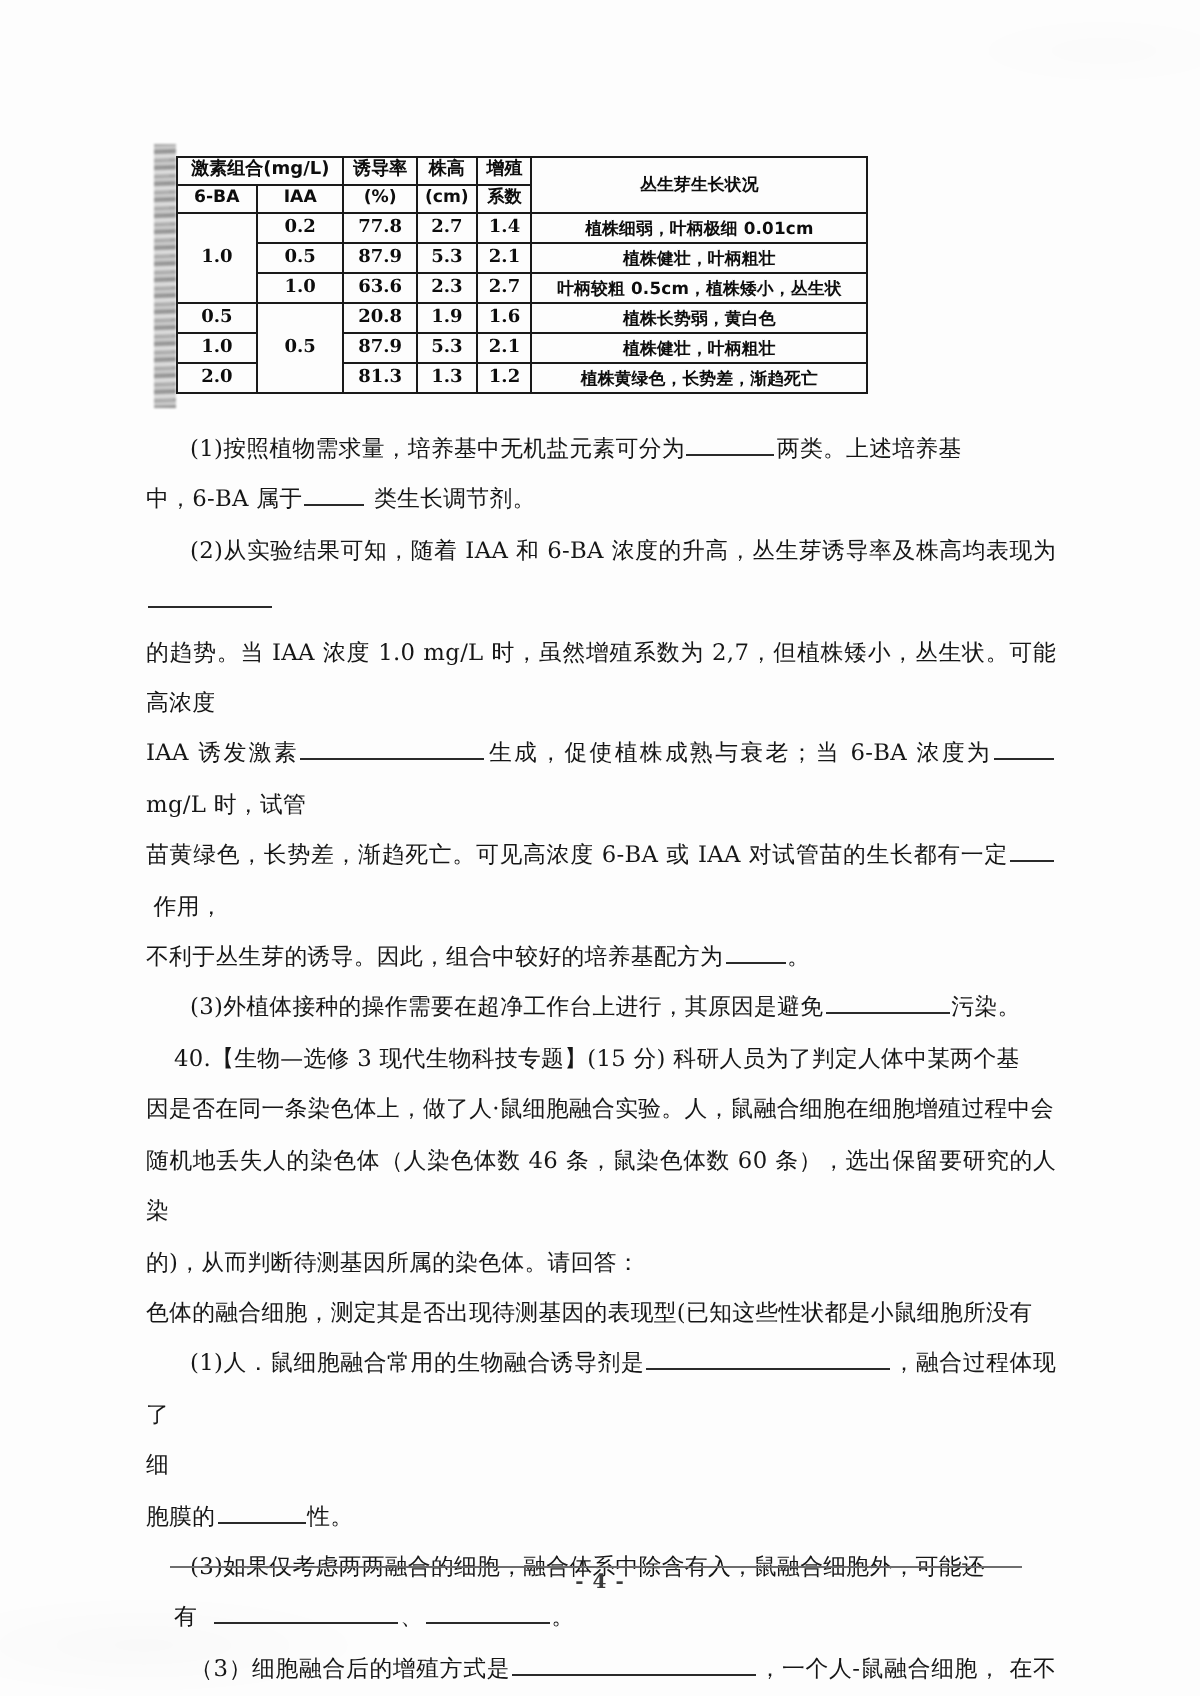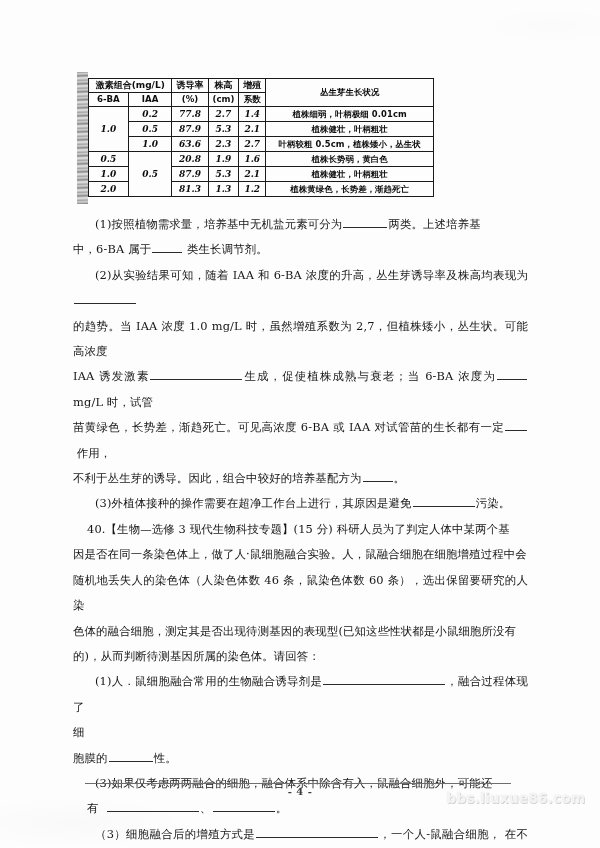--- a/index.html
+++ b/index.html
@@ -72,21 +72,21 @@
     vertical-align: middle;
     padding: 2px 1px;
     font-weight: bold;
     white-space: nowrap;
   }
   table.data th { font-weight: bold; }
   td.grow, th.grow {
     font-size: 8.4px;
     letter-spacing: .1px;
   }
-  .num { font-family: "DejaVu Serif", "Liberation Serif", serif; font-size: 9px; font-style: italic; }
+  .num { font-family: "DejaVu Serif", "Liberation Serif", serif; font-size: 9px; }
   .hdr-main { font-size: 9px; }
   .hdr-sub  { font-size: 8.6px; margin-top: 21px; }
   .rowh { height: 15px; }
   .rowh2 { height: 13px; }
 
   
   col.c-ba   { width: 47px; }
   col.c-iaa  { width: 56px; }
   col.c-rate { width: 47px; }
   col.c-h    { width: 40px; }
@@ -303,25 +303,25 @@
 
     <p class="para noind">
       <span>因是否在同一条染色体上，做了人·鼠细胞融合实验。人，鼠融合细胞在细胞增殖过程中会</span>
     </p>
 
     <p class="para noind">
       <span>随机地丢失人的染色体（人染色体数 46 条，鼠染色体数 60 条），选出保留要研究的人染</span>
     </p>
 
     <p class="para noind">
+      <span>的)，从而判断待测基因所属的染色体。请回答：</span>
+    </p>
+
+    <p class="para noind">
       <span>色体的融合细胞，测定其是否出现待测基因的表现型(已知这些性状都是小鼠细胞所没有</span>
-    </p>
-
-    <p class="para noind">
-      <span>的)，从而判断待测基因所属的染色体。请回答：</span>
     </p>
 
     <p class="para ind">
       <span>(1)人．鼠细胞融合常用的生物融合诱导剂是</span><span class="blank b-xxl"></span><span>，融合过程体现了</span>
     </p>
 
     <p class="para noind">
       <span>细</span>
     </p>
 
@@ -340,15 +340,14 @@
     <p class="para ind">
       <span>（3）细胞融合后的增殖方式是</span><span class="blank b-xxl"></span><span>，一个人-鼠融合细胞，  在不分裂</span>
     </p>
 
   </div>
 
   <div id="footRule"></div>
   <div id="pageNum">- 4 -</div>
 
   <div id="watermark">
-    <div id="wmSub">bbs.liuxue86.com</div>
   </div>
 </div>
 
 </body></html>

